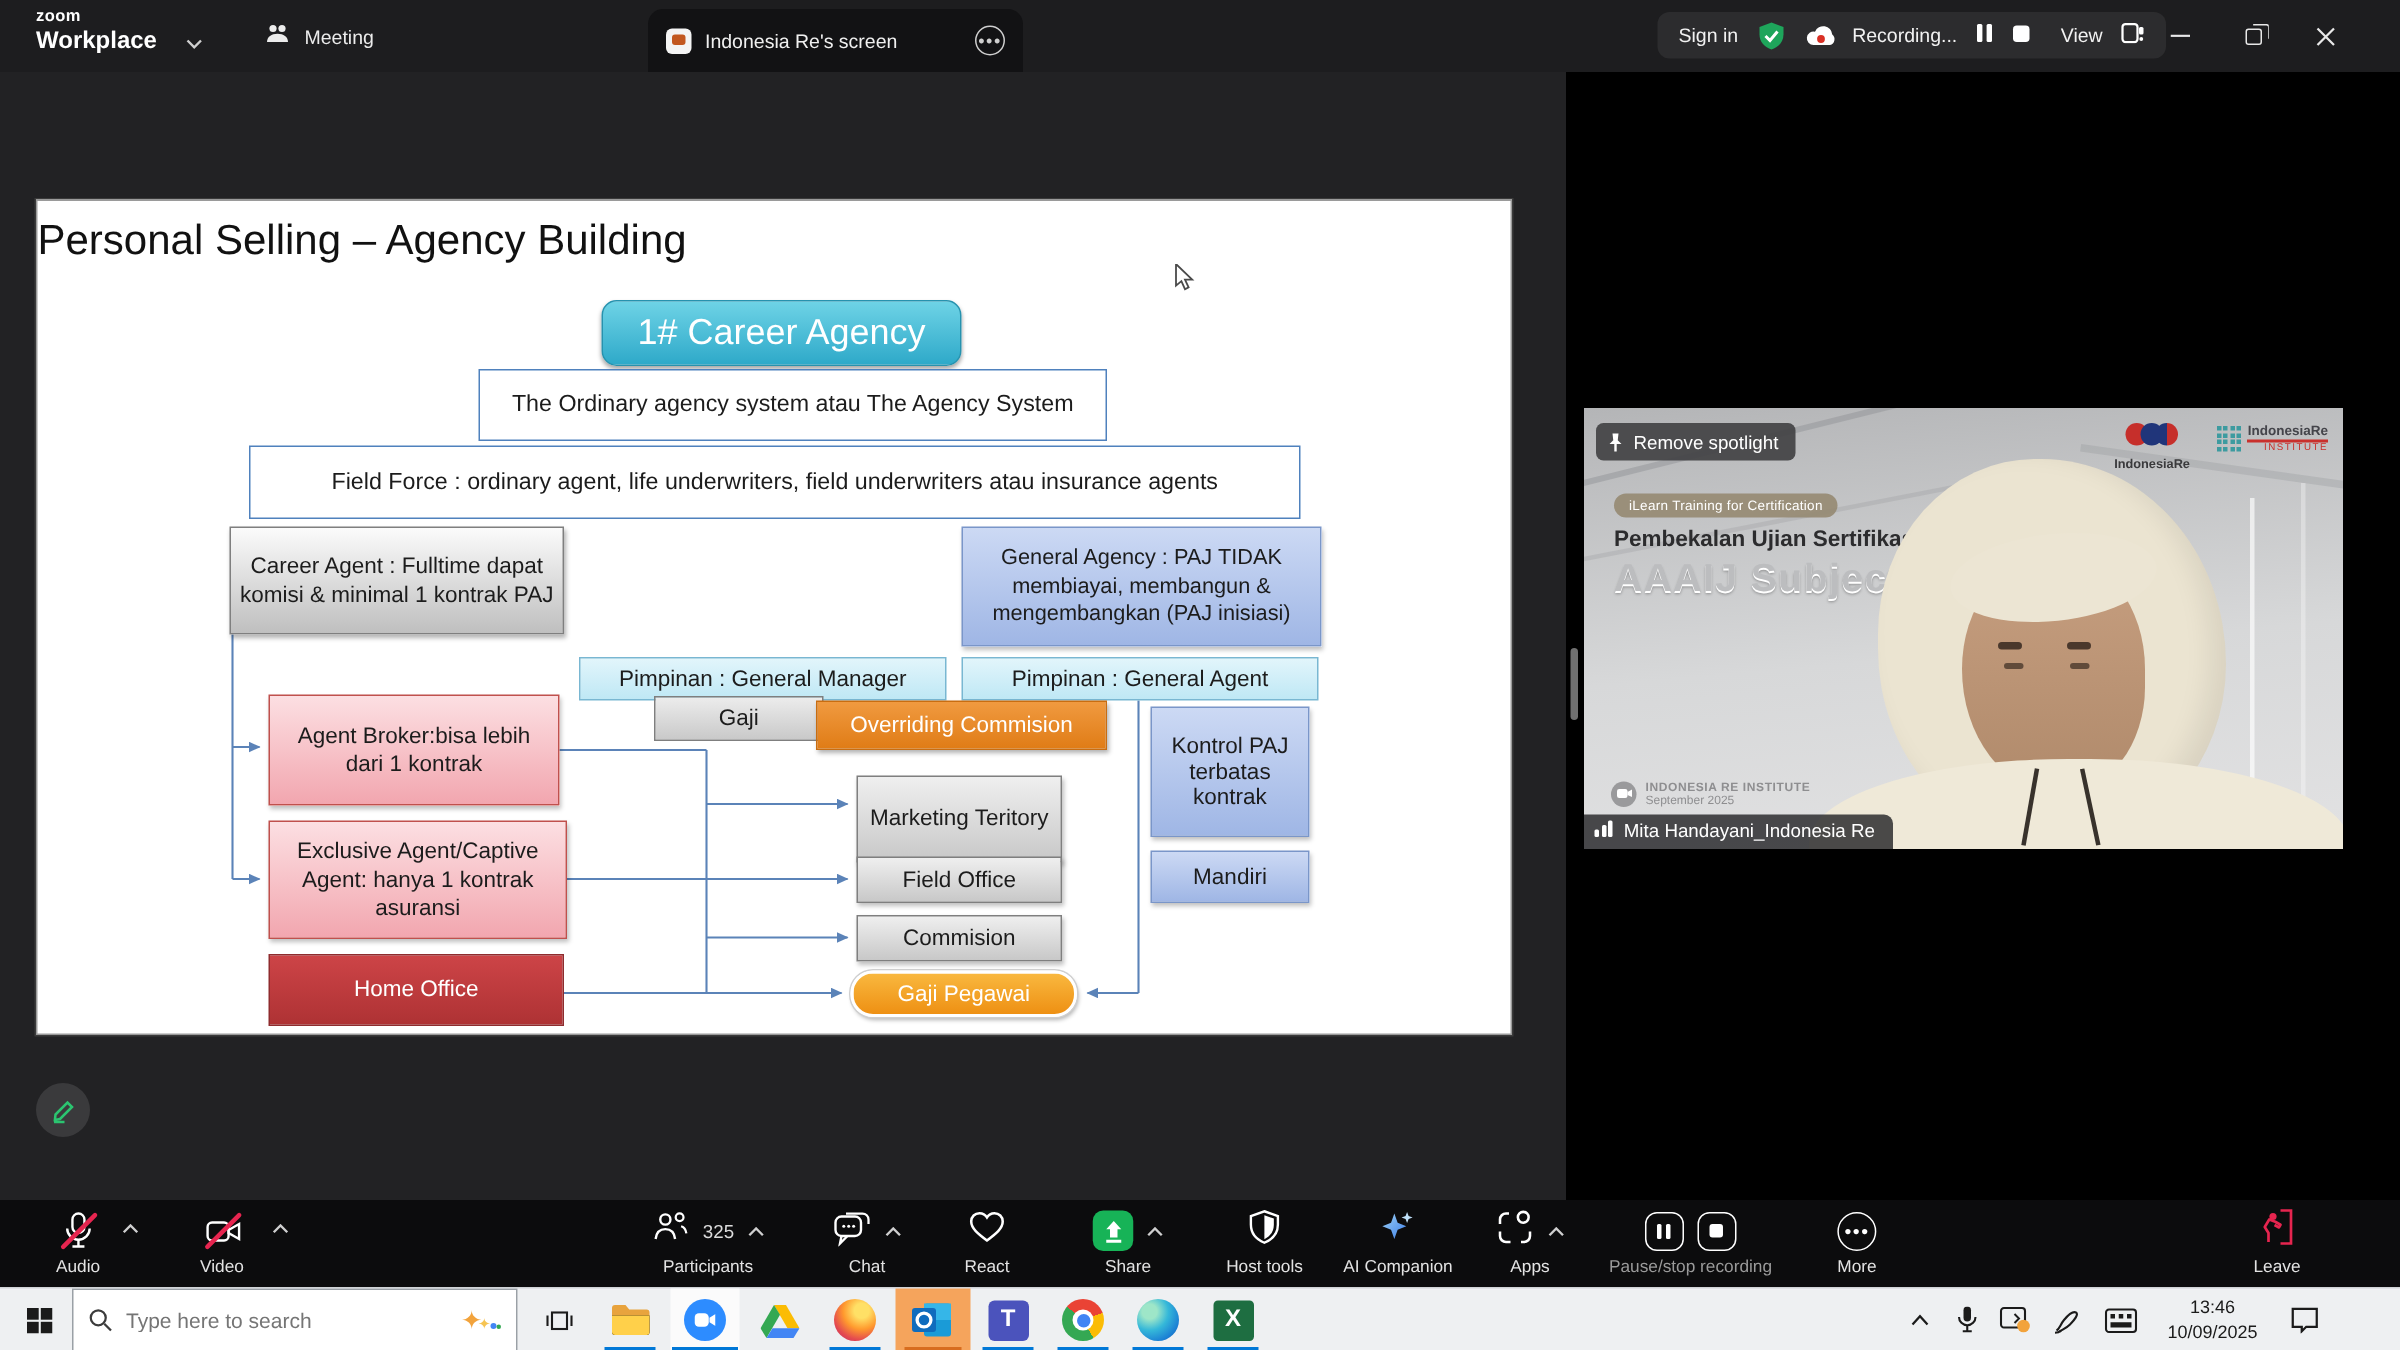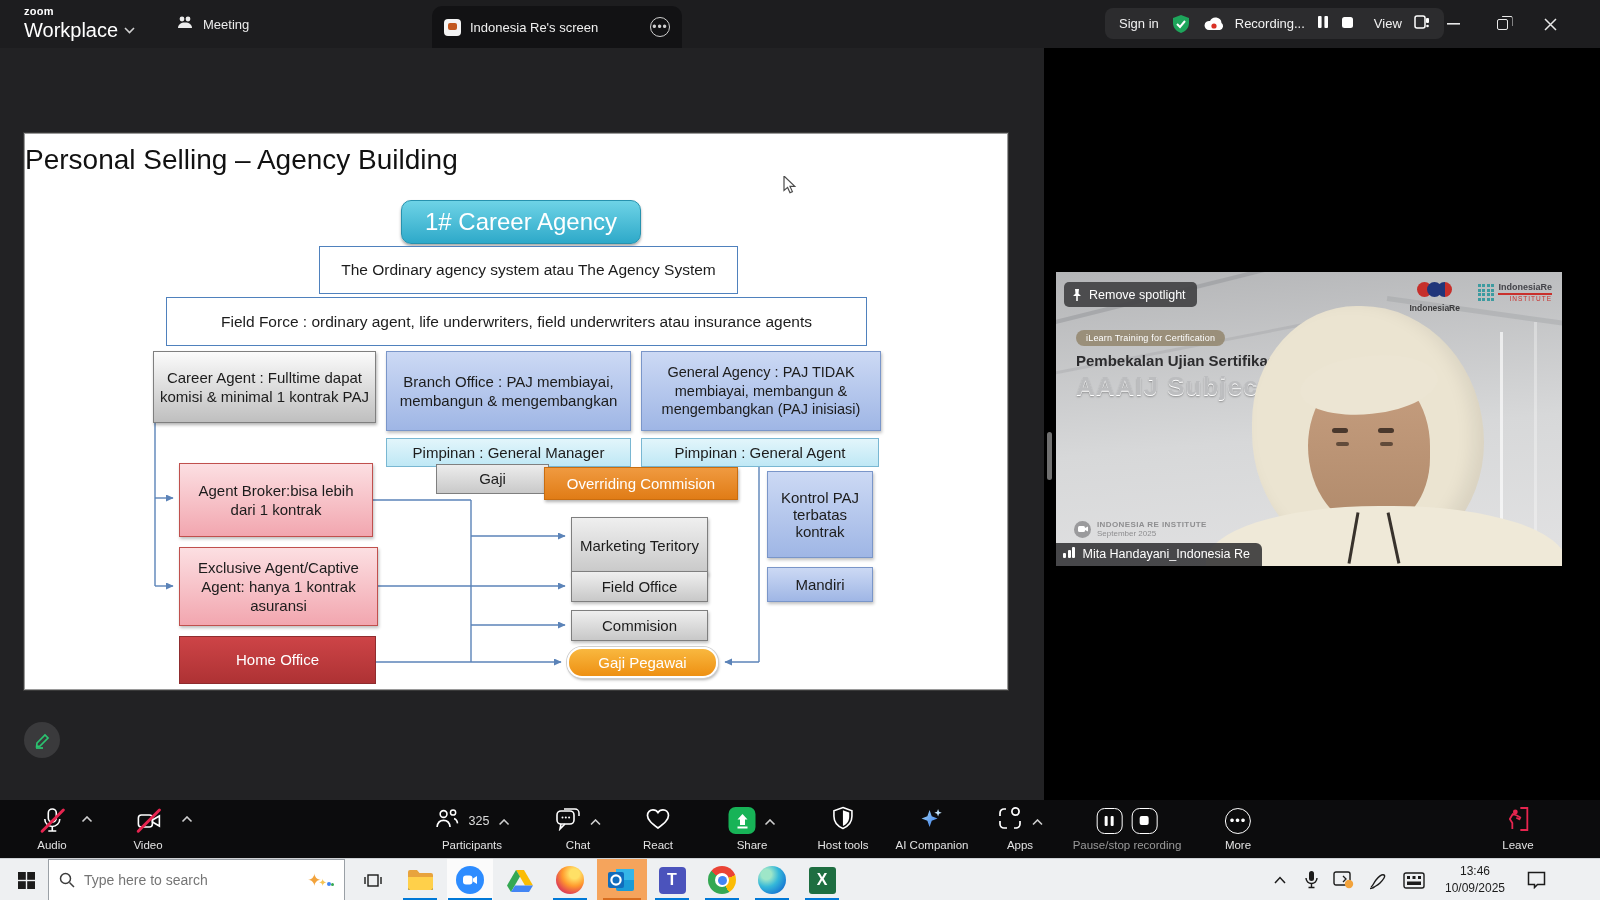--- a/index.html
+++ b/index.html
@@ -4,21 +4,21 @@
 <style>
   * { box-sizing: border-box; margin: 0; padding: 0; }
   html,body { width:1600px; height:900px; }
   body { font-family:"Liberation Sans", sans-serif; background:#000; overflow:hidden; position:relative; }
   .abs { position:absolute; }
 
   
   #titlebar { position:absolute; left:0; top:0; width:1600px; height:48px; background:#1d1d1f; z-index:50; }
   .brand { position:absolute; left:24px; top:6px; color:#fff; line-height:1; }
   .brand .z { font-size:11px; font-weight:700; letter-spacing:.3px; }
-  .brand .w { font-size:20px; font-weight:400; margin-top:3px; }
+  .brand .w { font-size:16px; font-weight:700; margin-top:3px; }
   .brand-chev { position:absolute; left:124px; top:20px; }
   .tab-meeting { position:absolute; left:176px; top:0; height:48px; display:flex; align-items:center; gap:9px; color:#ececec; font-size:13px; }
   .tab-share { position:absolute; left:432px; top:6px; width:250px; height:42px; background:#121214; border-radius:10px 10px 0 0; display:flex; align-items:center; padding:0 12px; gap:9px; color:#f0f0f0; font-size:13px; }
   .tab-share .mini { width:17px; height:17px; border-radius:4px; background:#f4f4f4; position:relative; flex:0 0 auto;}
   .tab-share .mini::after{ content:""; position:absolute; left:4px; top:4px; width:9px; height:7px; border-radius:2px; background:#c2571f; }
   .tab-share .spacer { flex:1; }
   .ellipsis-btn { width:20px; height:20px; border:1.4px solid #cfcfcf; border-radius:50%; color:#cfcfcf; font-size:12px; display:flex; align-items:center; justify-content:center; letter-spacing:1px; }
   .pill { position:absolute; left:1105px; top:8px; height:31px; background:#2c2c2e; border-radius:8px; display:flex; align-items:center; gap:12px; padding:0 14px; color:#f2f2f2; font-size:13px; }
   .winbtn { position:absolute; top:10px; width:28px; height:28px; display:flex; align-items:center; justify-content:center; color:#e8e8e8; font-size:15px; }
   .restore-glyph { width:11px; height:11px; border:1.3px solid #e8e8e8; border-radius:2px; position:relative; }
@@ -227,21 +227,20 @@
         <path d="M351 528 H536" marker-end="url(#arr)"></path>
         <path d="M734 333 V528"></path>
         <path d="M734 528 H700" marker-end="url(#arr)"></path>
       </g>
     </svg>
 
     <div class="node career-btn">1# Career Agency</div>
     <div class="node b-outline ordinary">The Ordinary agency system atau The Agency System</div>
     <div class="node b-outline fieldforce">Field Force : ordinary agent, life underwriters, field underwriters atau insurance agents</div>
     <div class="node g-grad career-agent">Career Agent : Fulltime dapat komisi &amp; minimal 1 kontrak PAJ</div>
-    <div class="node blue-grad branch">Branch Office : PAJ membiayai, membangun &amp; mengembangkan</div>
     <div class="node blue-grad general">General Agency : PAJ TIDAK membiayai, membangun &amp; mengembangkan (PAJ inisiasi)</div>
     <div class="node cyan pimp-ga">Pimpinan : General Agent</div>
     <div class="node cyan pimp-gm">Pimpinan : General Manager</div>
     <div class="node gaji">Gaji</div>
     <div class="node overriding">Overriding Commision</div>
     <div class="node pink agent-broker">Agent Broker:bisa lebih dari 1 kontrak</div>
     <div class="node pink exclusive">Exclusive Agent/Captive Agent: hanya 1 kontrak asuransi</div>
     <div class="node home-office">Home Office</div>
     <div class="node gray2 marketing">Marketing Teritory</div>
     <div class="node gray2 fieldoffice">Field Office</div>

